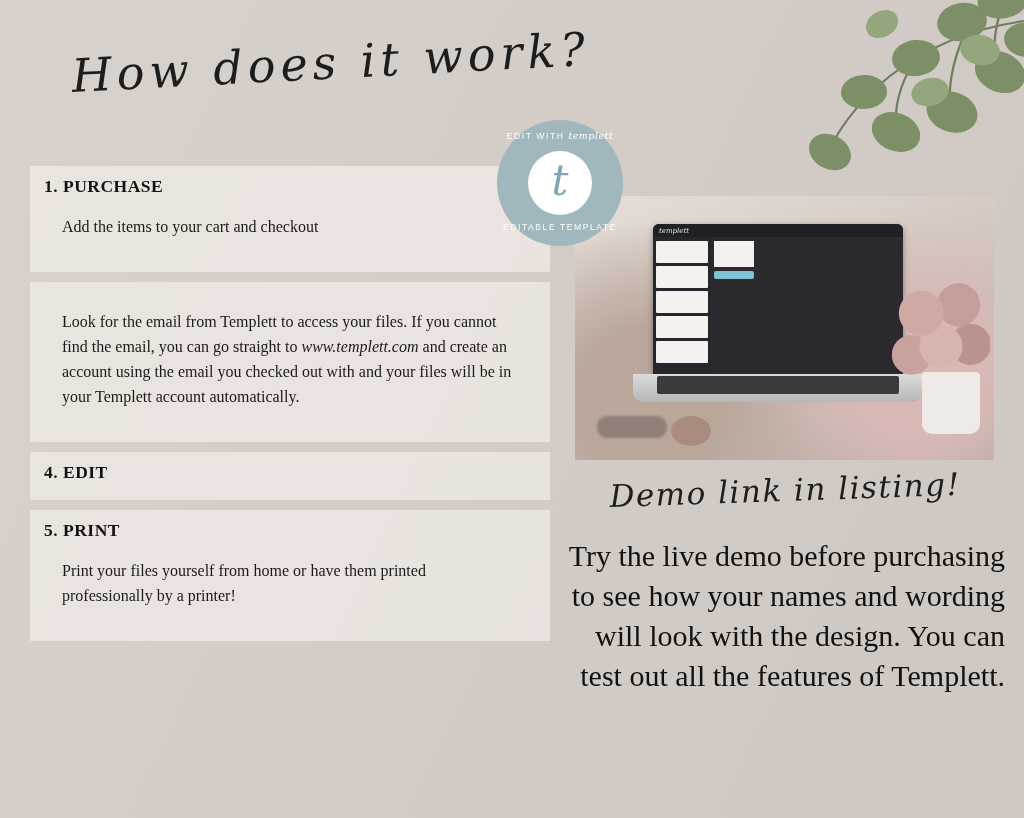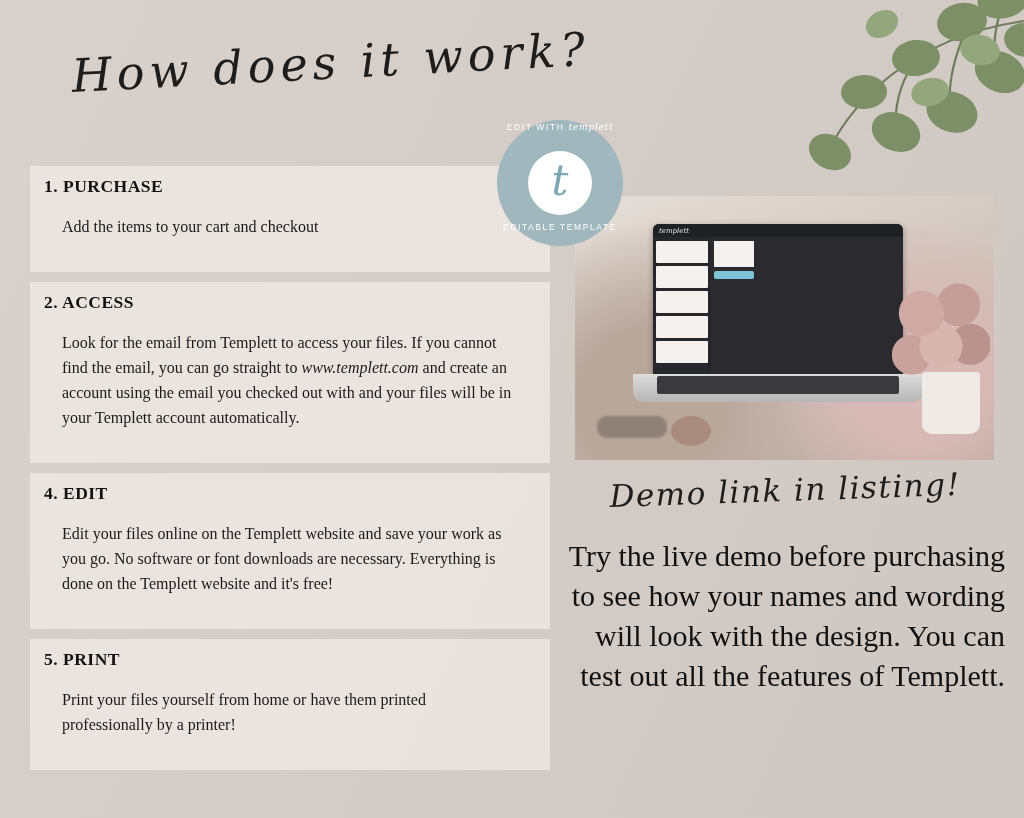--- a/index.html
+++ b/index.html
@@ -108,21 +108,21 @@
   .badge-bottom-text {
     position: absolute;
     left: 0;
     width: 126px;
     text-align: center;
     font-family: "Liberation Sans", sans-serif;
     font-size: 8.5px;
     letter-spacing: 1.6px;
     color: #ffffff;
   }
-  .badge-top-text { top: 1px; }
+  .badge-top-text { top: 10px; }
   .badge-bottom-text { bottom: 14px; }
   .badge-top-text .brand {
     font-family: "DejaVu Serif", serif;
     font-style: italic;
     letter-spacing: 0.5px;
     font-size: 9.5px;
   }
 
   
   .photo {
@@ -386,27 +386,25 @@
   <div class="heading">How does it work?</div>
 
   <div class="steps">
 
     <div class="step">
       <h3>1. PURCHASE</h3>
       <p>Add the items to your cart and checkout</p>
     </div>
 
     <div class="step">
-      <h3>2. ACCESS</h3>
       <p><span>Look for the email from Templett to access your files. If you cannot find the email, you can go straight to </span><span class="em">www.templett.com</span><span> and create an account </span><span class="ul">using the email you checked out with</span><span> and your files will be in your Templett account automatically.</span></p>
     </div>
 
     <div class="step">
       <h3>4. EDIT</h3>
-      <p>Edit your files online on the Templett website and save your work as you go. No software or font downloads are necessary. Everything is done on the Templett website and it's free!</p>
     </div>
 
 
     <div class="step">
       <h3>5. PRINT</h3>
       <p>Print your files yourself from home or have them printed professionally by a printer!</p>
     </div>
 
   </div>
 

